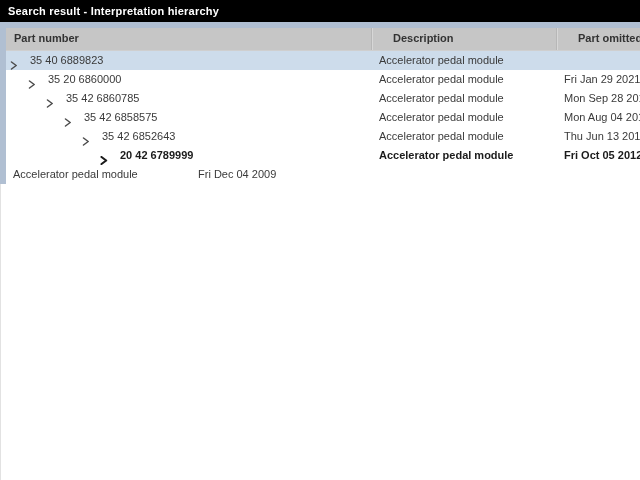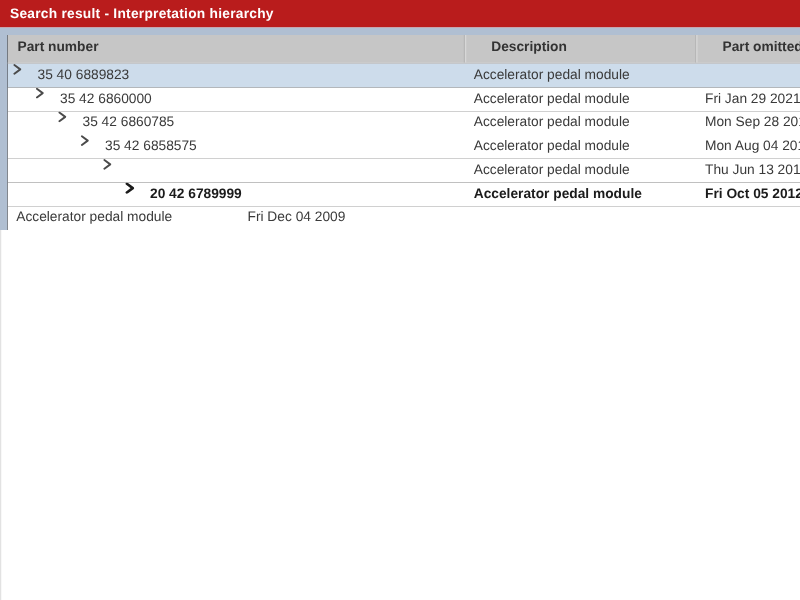--- a/index.html
+++ b/index.html
@@ -8,21 +8,21 @@
     background: #ffffff;
     font-family: "Liberation Sans", sans-serif;
     font-size: 11px;
     color: #3a3a3a;
   }
   .page { display: flex; flex-direction: column; height: 480px; }
 
   
   .titlebar {
     height: 22px; line-height: 22px;
-    background: #b91c1c;
+    background: #000000;
     color: #ffffff; font-weight: bold;
     padding-left: 8px;
     letter-spacing: 0.2px;
     flex: 0 0 auto;
   }
 
   
   .panel {
     background: #b0bfd2;
     padding: 6px 0 0 6px;
@@ -50,21 +50,21 @@
   .c-date { width: 170px; flex: 0 0 auto; }
 
   
   .trow {
     display: flex; width: 721px; height: 19px; line-height: 19px;
     background: #ffffff; cursor: default;
   }
   .trow.selected { background: #cddceb; }
   .trow.bold { font-weight: bold; color: #1b1b1b; }
   .cell { box-sizing: border-box; overflow: hidden; white-space: nowrap; }
-  .cell.c-part { display: flex; align-items: flex-start; padding-left: 0; }
+  .cell.c-part { display: flex; align-items: flex-end; padding-left: 0; }
   .cell.c-desc, .cell.c-date { padding-left: 7px; }
   .indent { display: inline-block; height: 1px; flex: 0 0 auto; }
   .chev {
     display: inline-flex; align-items: center; justify-content: flex-start;
     width: 20px; flex: 0 0 auto; padding-left: 2px;
   }
   .chev svg polyline { stroke: #4b4b4b; stroke-width: 1.5; fill: none; }
   .trow.bold .chev svg polyline { stroke: #1b1b1b; stroke-width: 2.1; }
 
   
@@ -109,21 +109,21 @@
     <div class="cell c-date"></div>
   </div>
           <div class="trow">
     <div class="cell c-part">
       <span class="indent" style="width: 20px;"></span>
       <span class="chev">
         <svg width="8" height="9" viewBox="0 0 8 9" aria-hidden="true">
           <polyline points="1.5,1 6.2,4.5 1.5,8" stroke-linecap="round" stroke-linejoin="round"></polyline>
         </svg>
       </span>
-      <span class="txt">35 42 6860000</span>
+      <span class="txt">35 20 6860000</span>
     </div>
     <div class="cell c-desc">Accelerator pedal module</div>
     <div class="cell c-date">Fri Jan 29 2021 0</div>
   </div>
           <div class="trow">
     <div class="cell c-part">
       <span class="indent" style="width: 38px;"></span>
       <span class="chev">
         <svg width="8" height="9" viewBox="0 0 8 9" aria-hidden="true">
           <polyline points="1.5,1 6.2,4.5 1.5,8" stroke-linecap="round" stroke-linejoin="round"></polyline>
@@ -148,20 +148,21 @@
     <div class="cell c-date">Mon Aug 04 2014</div>
   </div>
           <div class="trow">
     <div class="cell c-part">
       <span class="indent" style="width: 74px;"></span>
       <span class="chev">
         <svg width="8" height="9" viewBox="0 0 8 9" aria-hidden="true">
           <polyline points="1.5,1 6.2,4.5 1.5,8" stroke-linecap="round" stroke-linejoin="round"></polyline>
         </svg>
       </span>
+      <span class="txt">35 42 6852643</span>
     </div>
     <div class="cell c-desc">Accelerator pedal module</div>
     <div class="cell c-date">Thu Jun 13 2013</div>
   </div>
           <div class="trow bold">
     <div class="cell c-part">
       <span class="indent" style="width: 92px;"></span>
       <span class="chev">
         <svg width="8" height="9" viewBox="0 0 8 9" aria-hidden="true">
           <polyline points="1.5,1 6.2,4.5 1.5,8" stroke-linecap="round" stroke-linejoin="round"></polyline>

